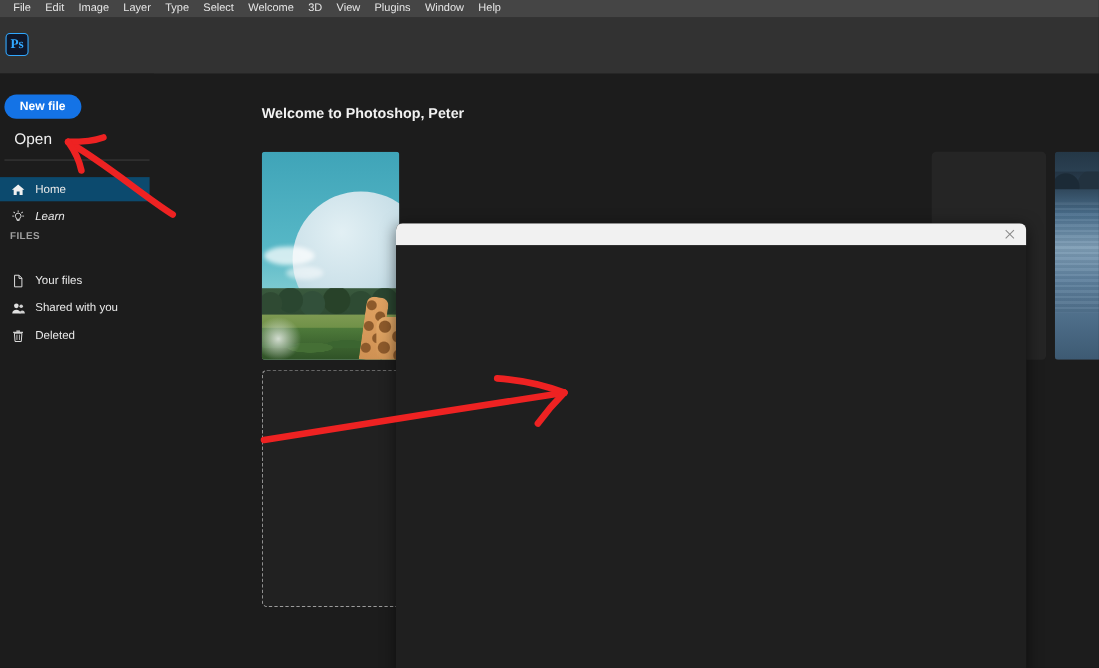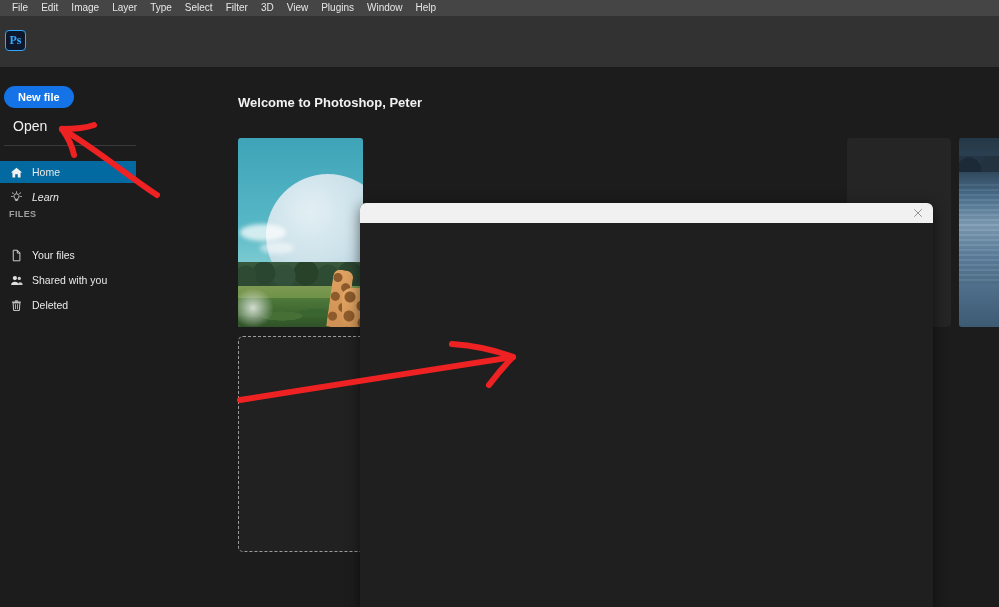--- a/index.html
+++ b/index.html
@@ -115,21 +115,21 @@
     position: absolute;
     left: 0;
     width: 136px;
     height: 22px;
     display: flex;
     align-items: center;
     padding-left: 9px;
     box-sizing: border-box;
     cursor: pointer;
   }
-  .nav-item.active { background: #0369a1; }
+  .nav-item.active { background: #0c4a6e; }
   .nav-item .nav-icon {
     width: 14px;
     height: 14px;
     margin-right: 9px;
     display: flex;
     align-items: center;
     justify-content: center;
     flex: none;
   }
   .nav-item .nav-label {
@@ -367,21 +367,21 @@
 </head>
 <body>
 
 <div class="menubar">
   <span class="menu-item">File</span>
   <span class="menu-item">Edit</span>
   <span class="menu-item">Image</span>
   <span class="menu-item">Layer</span>
   <span class="menu-item">Type</span>
   <span class="menu-item">Select</span>
-  <span class="menu-item">Filter</span>
+  <span class="menu-item">Welcome</span>
   <span class="menu-item">3D</span>
   <span class="menu-item">View</span>
   <span class="menu-item">Plugins</span>
   <span class="menu-item">Window</span>
   <span class="menu-item">Help</span>
 </div>
 
 <div class="app-header">
   <div class="ps-logo">Ps</div>
 </div>

